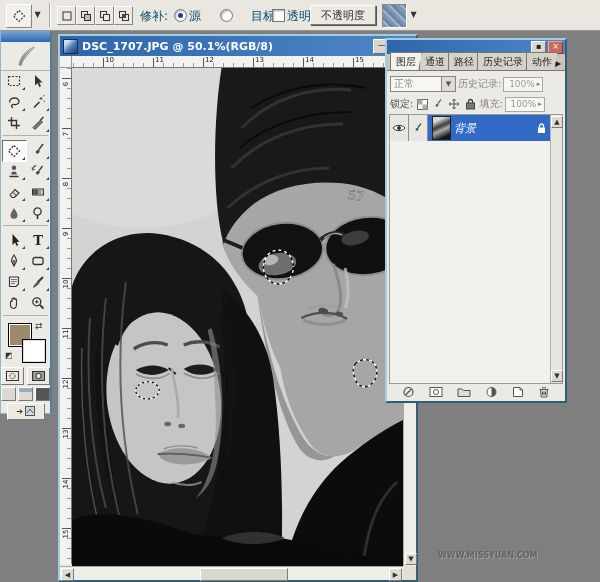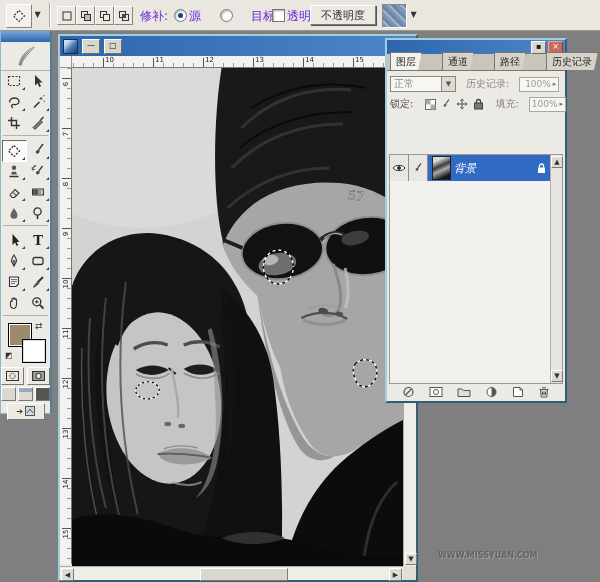--- a/index.html
+++ b/index.html
@@ -9,21 +9,21 @@
   
   .obar{position:absolute;left:0;top:0;width:600px;height:30px;background:#e9e7e0;
     border-bottom:1px solid #98958c;z-index:5;}
   .obar .sep{position:absolute;top:3px;width:1px;height:24px;background:#aaa7a0;box-shadow:1px 0 0 #fff;}
   .presetbtn{position:absolute;left:6px;top:4px;width:24px;height:22px;background:#f2f0ea;
     border:1px solid;border-color:#fff #8a877e #8a877e #fff;display:flex;align-items:center;justify-content:center;}
   .caret{font-size:8px;color:#333;line-height:1;}
   .caretbtn{position:absolute;display:flex;align-items:center;justify-content:center;width:13px;height:22px;top:4px;cursor:default;}
   .modebtn{position:absolute;top:6px;width:17px;height:17px;background:#ece9e2;border:1px solid;
     border-color:#fff #8a877e #8a877e #fff;display:flex;align-items:center;justify-content:center;}
-  .obar label,.obar .lbl{font-size:12px;color:#6d28d9;}
+  .obar label,.obar .lbl{font-size:12px;color:#0c4a6e;}
   .radio{position:absolute;top:9px;width:11px;height:11px;border-radius:50%;background:#fff;
     border:1px solid #777;box-shadow:inset 1px 1px 2px #aaa;}
   .radio.on::after{content:"";position:absolute;left:2.5px;top:2.5px;width:5px;height:5px;border-radius:50%;background:#1a3f8f;}
   .checkbox{position:absolute;top:9px;width:11px;height:11px;background:#fff;border:1px solid #777;box-shadow:inset 1px 1px 2px #aaa;}
   .use-pattern{position:absolute;left:310px;top:5px;width:66px;height:20px;background:#ece9e2;
     border:1px solid;border-color:#fff #7c7970 #7c7970 #fff;box-shadow:1px 1px 0 #555;
     font-size:11px;color:#333;display:flex;align-items:center;justify-content:center;}
   .pattern-well{position:absolute;left:382px;top:4px;width:23px;height:22px;border:1px solid;
     border-color:#8a877e #fff #fff #8a877e;background:
      repeating-linear-gradient(45deg,#7d96b5 0 3px,#9fb4cc 3px 5px,#6b87a8 5px 8px);}
@@ -85,36 +85,36 @@
   .scorner{position:absolute;right:0;bottom:0;width:13px;height:14px;background:#e2dfd7;}
   
   .layers{position:absolute;left:385px;top:38px;width:182px;height:365px;box-sizing:border-box;
     border:2px solid;border-color:#a3ccde #2f5f76 #2f5f76 #a3ccde;background:#eceae5;z-index:6;}
   .lp-title{position:absolute;left:0;top:0;right:0;height:14px;background:linear-gradient(90deg,#2e66ad,#4e86c8);
     display:flex;align-items:center;justify-content:flex-end;gap:2px;padding:0 2px;}
   .pbtn{width:13px;height:11px;font-size:8px;line-height:10px;text-align:center;color:#222;
     background:#d9d6cd;border:1px solid;border-color:#fff #6e6b63 #6e6b63 #fff;}
   .pbtn.close{background:#c96a5c;color:#fff;border-color:#e8a79d #7c3a30 #7c3a30 #e8a79d;}
   .lp-tabs{position:absolute;left:0;top:14px;right:0;height:17px;background:#c9c5bb;display:flex;align-items:flex-end;
-    padding-left:3px;border-bottom:1px solid #777;box-sizing:border-box;gap:23px;}
+    padding-left:3px;border-bottom:1px solid #777;box-sizing:border-box;}
   .tab{font-size:10px;color:#222;padding:2px 5px 1px 5px;background:#d6d2c8;border:1px solid #777;border-bottom:none;
     clip-path:polygon(0 0,100% 0,calc(100% - 4px) 100%,0 100%);margin-right:-3px;white-space:nowrap;}
   .tab.on{background:#f4f2ee;position:relative;z-index:2;}
   .tabmenu{margin-left:auto;font-size:8px;color:#222;padding:0 4px 2px 0;}
-  .lp-row{position:absolute;left:3px;right:3px;height:18px;display:flex;align-items:center;gap:10px;}
+  .lp-row{position:absolute;left:3px;right:3px;height:18px;display:flex;align-items:center;gap:2px;}
   .combo{width:66px;height:16px;background:#f7f6f2;border:1px solid #8a877e;display:flex;align-items:center;font-size:10px;color:#888;
     padding-left:3px;box-sizing:border-box;}
   .combo .dd{margin-left:auto;width:13px;height:14px;background:#dedbd2;border-left:1px solid #8a877e;
     font-size:7px;display:flex;align-items:center;justify-content:center;color:#555;}
   .glabel{font-size:10px;color:#8a877e;white-space:nowrap;}
   .valbox{width:40px;height:15px;background:#f7f6f2;border:1px solid #a9a69d;font-size:9px;color:#999;
     display:flex;align-items:center;justify-content:flex-end;gap:2px;padding:0 2px;box-sizing:border-box;}
   .lockicons{display:flex;gap:2px;}
   .lockicons .lk{width:14px;height:14px;display:flex;align-items:center;justify-content:center;}
-  .lp-list{position:absolute;left:2px;right:2px;top:74px;bottom:17px;background:#f2f1ed;border:1px solid #999;box-sizing:border-box;margin-top:40px;}
+  .lp-list{position:absolute;left:2px;right:2px;top:74px;bottom:17px;background:#f2f1ed;border:1px solid #999;box-sizing:border-box;}
   .scrollcol{position:absolute;right:0;top:0;bottom:0;width:12px;background:#e7e5e0;border-left:1px solid #b5b2aa;box-sizing:border-box;}
   .layer-row{position:absolute;left:0;right:12px;top:0;height:26px;background:#316ac5;display:flex;align-items:center;}
   .lcell{width:18px;height:26px;border-right:1px solid #8f8f8f;background:#e9e7e1;display:flex;align-items:center;justify-content:center;flex:none;}
   .lthumb{width:17px;height:22px;margin:0 3px 0 4px;border:1px solid #222;flex:none;
     background:linear-gradient(155deg,#d8d8d6 18%,#3c3c3c 42%,#a8a8a8 58%,#161616 85%);}
   .lname{font-style:italic;color:#fff;font-size:11px;flex:1;}
   .llock{margin-right:4px;flex:none;}
   .lp-footer{position:absolute;left:2px;right:2px;bottom:2px;height:15px;background:#eceae5;border-top:1px solid #999;
     display:flex;align-items:center;justify-content:space-around;padding:0 6px;}
   
@@ -372,20 +372,21 @@
             <rect x="0.5" y="0.5" width="9" height="9" fill="#cfd8e0" stroke="#555"></rect>
             <path d="M2 7 L5 3 L8 7" stroke="#466" fill="none"></path>
           </svg>
       </div>
     </div>
   </div>
 
   <div class="docwin">
     <div class="doc-title">
       <div class="docicon"></div>
+      <span class="t">DSC_1707.JPG @ 50.1%(RGB/8)</span>
       <div class="winbtn"><span>—</span></div>
       <div class="winbtn"><span>□</span></div>
     </div>
     <div class="corner"></div>
     <div class="hruler">
       <span style="left:33px">10</span>
       <span style="left:83px">11</span>
       <span style="left:133px">12</span>
       <span style="left:183px">13</span>
       <span style="left:233px">14</span>

